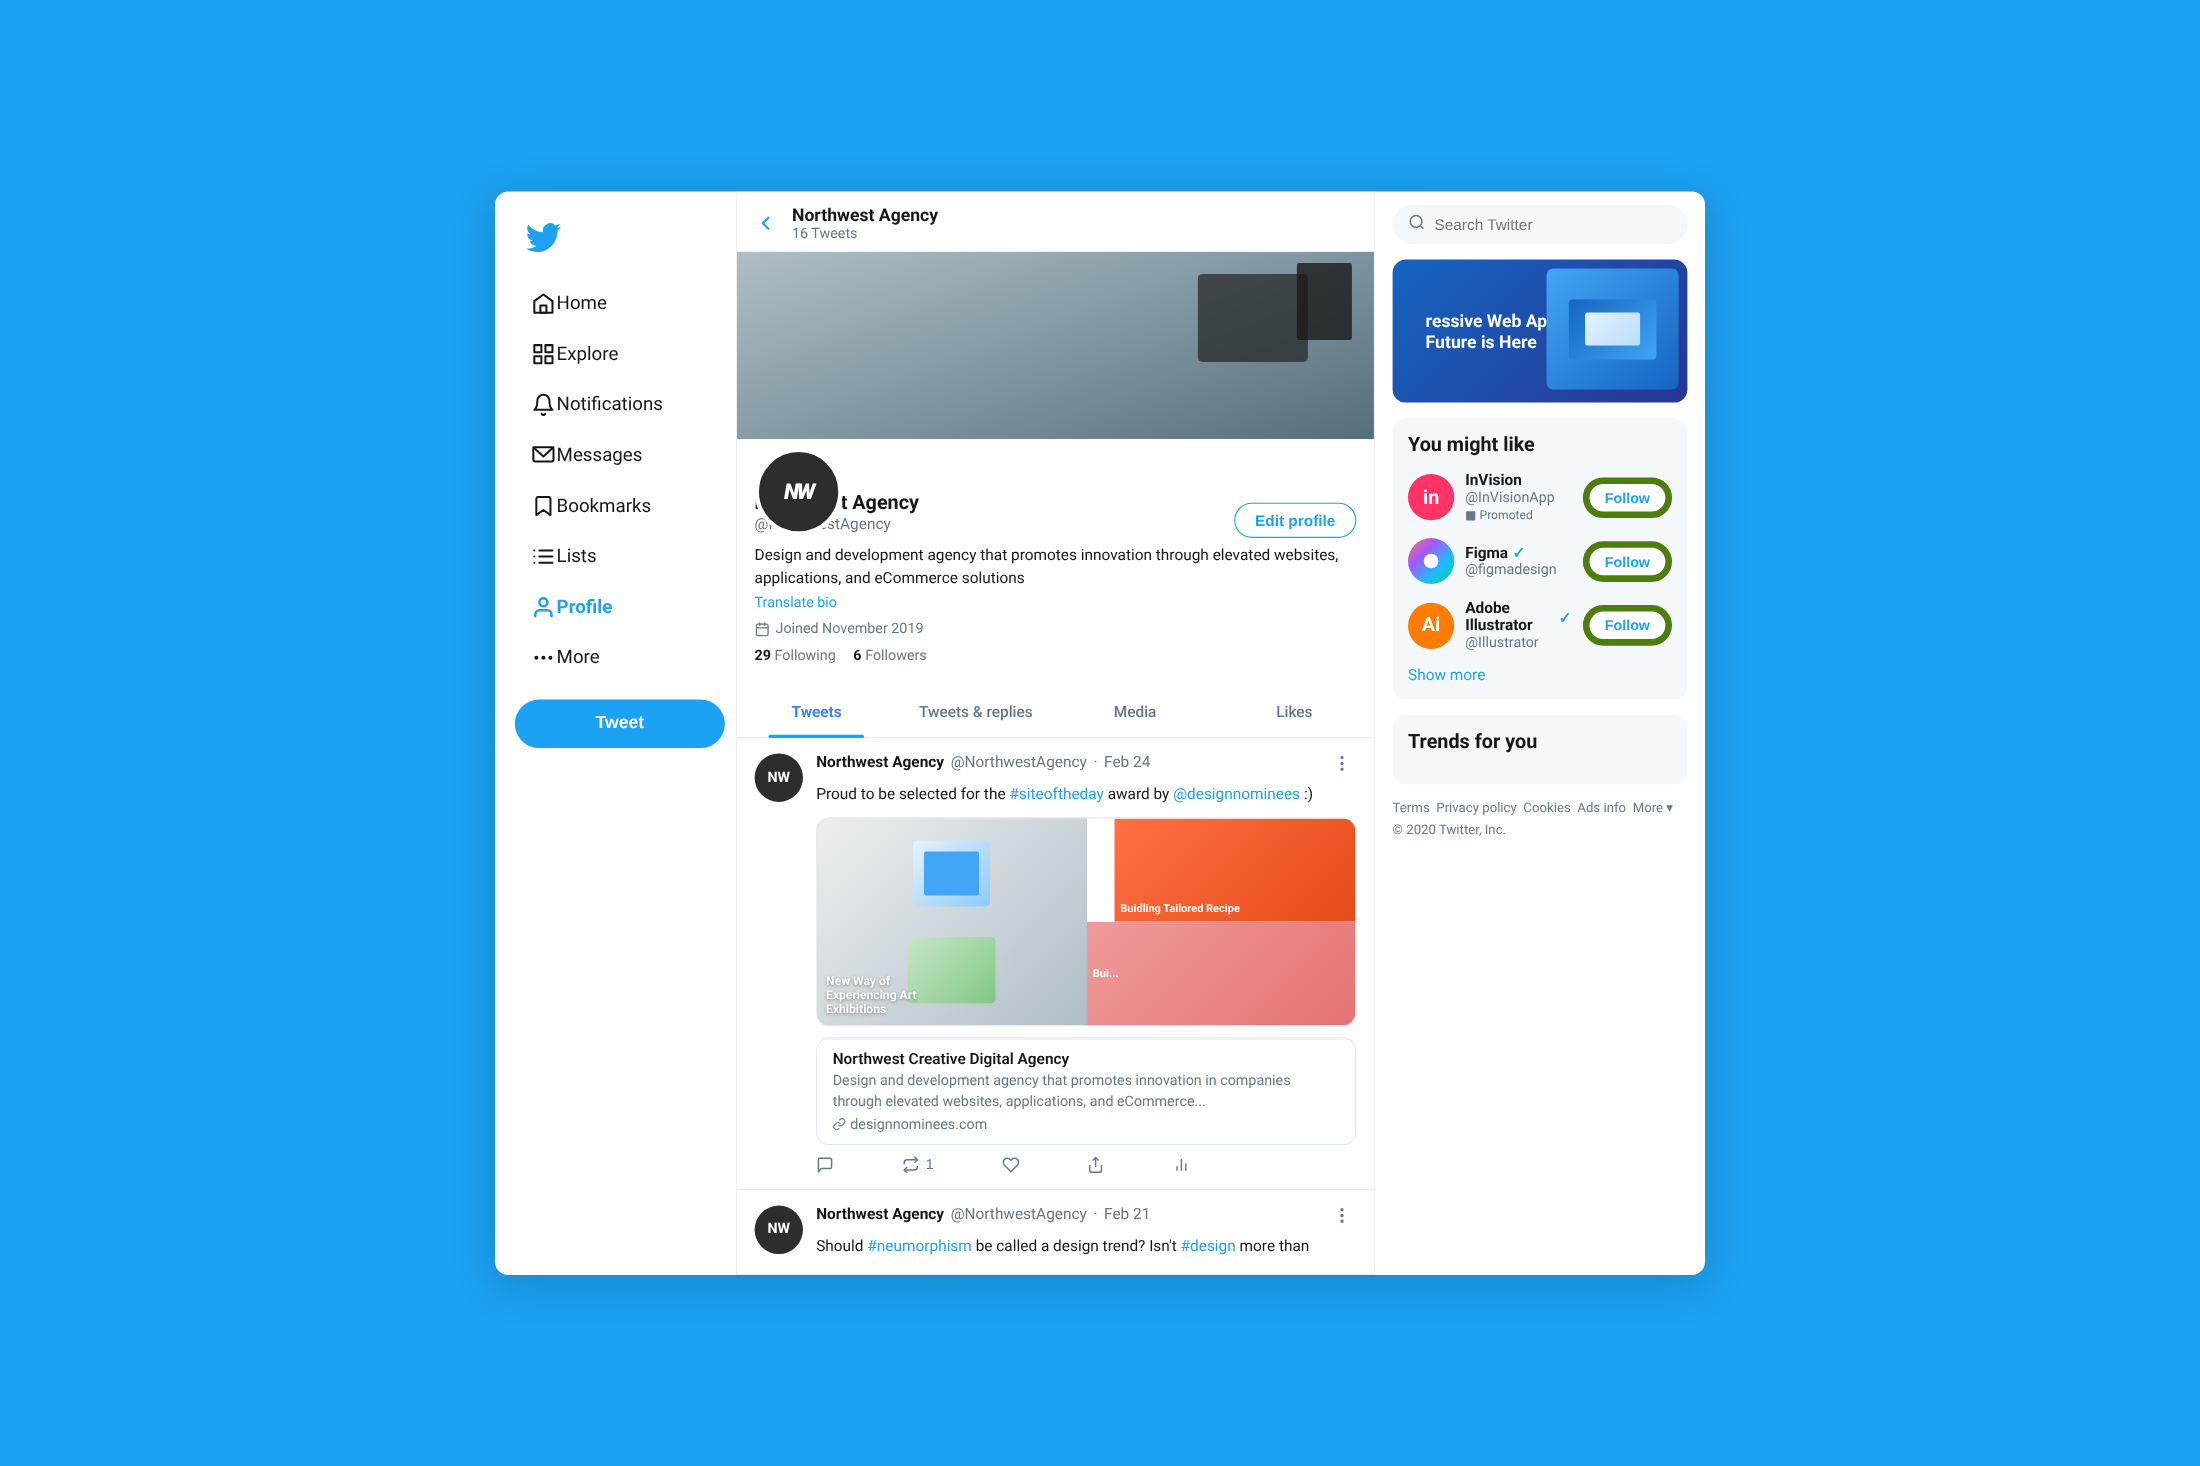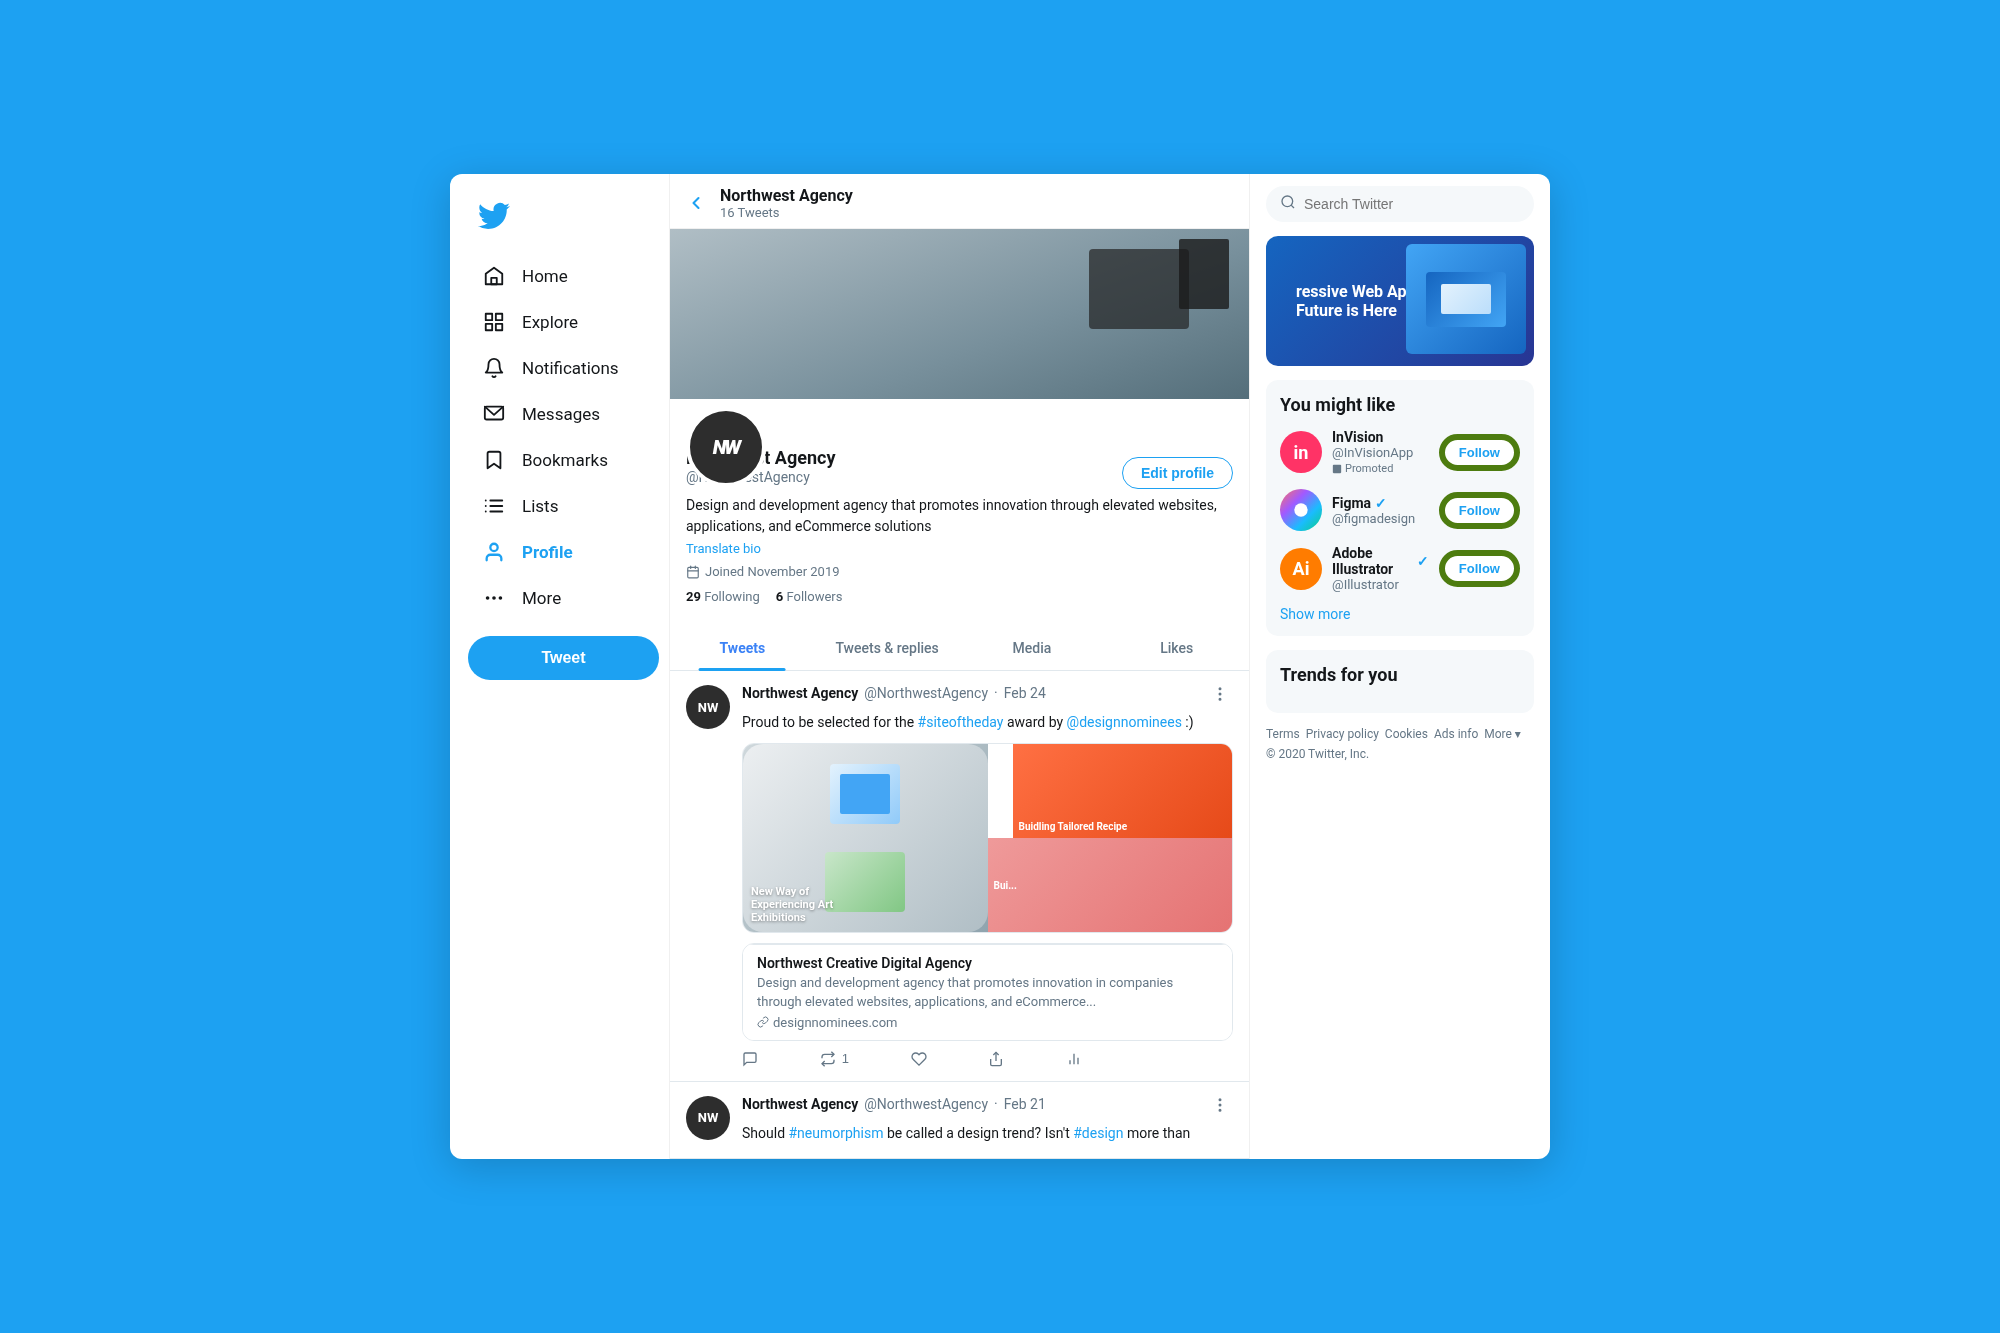--- a/index.html
+++ b/index.html
@@ -31,21 +31,20 @@
       border-right: 1px solid #f0f0f0;
     }
     .sidebar-logo {
       margin-bottom: 10px;
       padding: 8px 10px;
     }
     .sidebar-logo svg { width: 32px; height: 32px; fill: #1da1f2; }
     .nav-item {
       display: flex;
       align-items: center;
-      gap: 16px;
       padding: 10px 14px;
       border-radius: 30px;
       cursor: pointer;
       font-size: 17px;
       font-weight: 400;
       color: #14171a;
       transition: background 0.15s;
       margin-bottom: 2px;
     }
     .nav-item.active { font-weight: 700; color: #1da1f2; }
@@ -601,21 +600,21 @@
                 <circle cx="12" cy="19" r="1"></circle>
               </svg>
           </button>
         </div>
         <div class="tweet-text">
           <span>Proud to be selected for the </span><a>#siteoftheday</a><span> award by </span><a>@designnominees</a><span> :)</span>
         </div>
 
         <div class="media-collage">
           <div class="collage-left">
-            <div style="width:100%;height:100%;background:linear-gradient(135deg,#eceff1,#b0bec5);display:flex;flex-direction:column;align-items:flex-start;justify-content:flex-end;padding:2px;position:relative;border-radius:20px;">
+            <div style="width:100%;height:100%;background:linear-gradient(135deg,#eceff1,#b0bec5);display:flex;flex-direction:column;align-items:flex-start;justify-content:flex-end;padding:2px;position:relative;">
               <div style="position:absolute;top:20px;left:50%;transform:translateX(-50%);width:70px;height:60px;background:linear-gradient(135deg,#e3f2fd,#90caf9);border-radius:4px;display:flex;align-items:center;justify-content:center;">
                 <div style="width:50px;height:40px;background:#42a5f5;border-radius:2px;"></div>
               </div>
               <div style="position:absolute;bottom:20px;left:50%;transform:translateX(-50%);width:80px;height:60px;background:linear-gradient(135deg,#c8e6c9,#81c784);border-radius:4px;"></div>
               <span class="collage-label">New Way of<br>Experiencing Art<br>Exhibitions</span>
             </div>
           </div>
           <div class="collage-right">
             <div class="collage-right-top">
               <div style="width:100%;height:100%;background:linear-gradient(135deg,#ff7043,#e64a19);display:flex;align-items:flex-end;padding:6px;">

